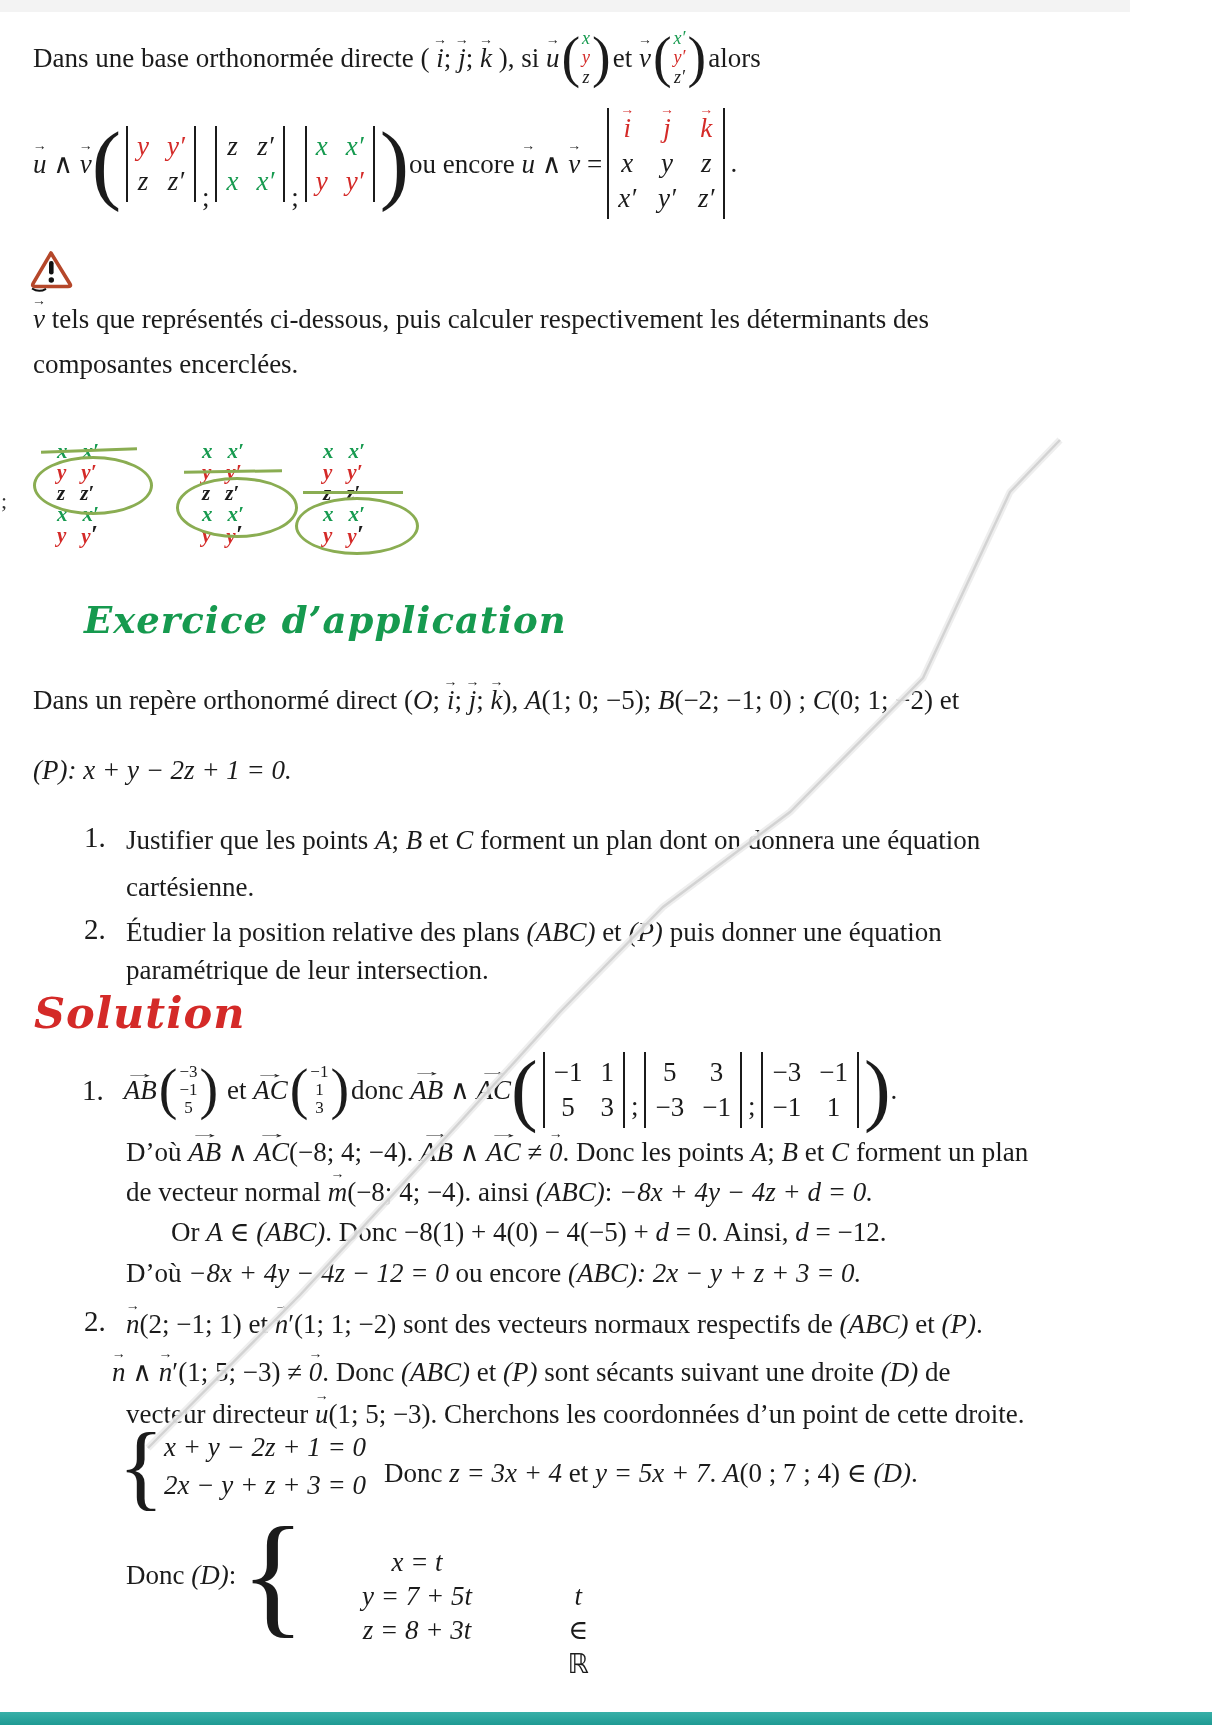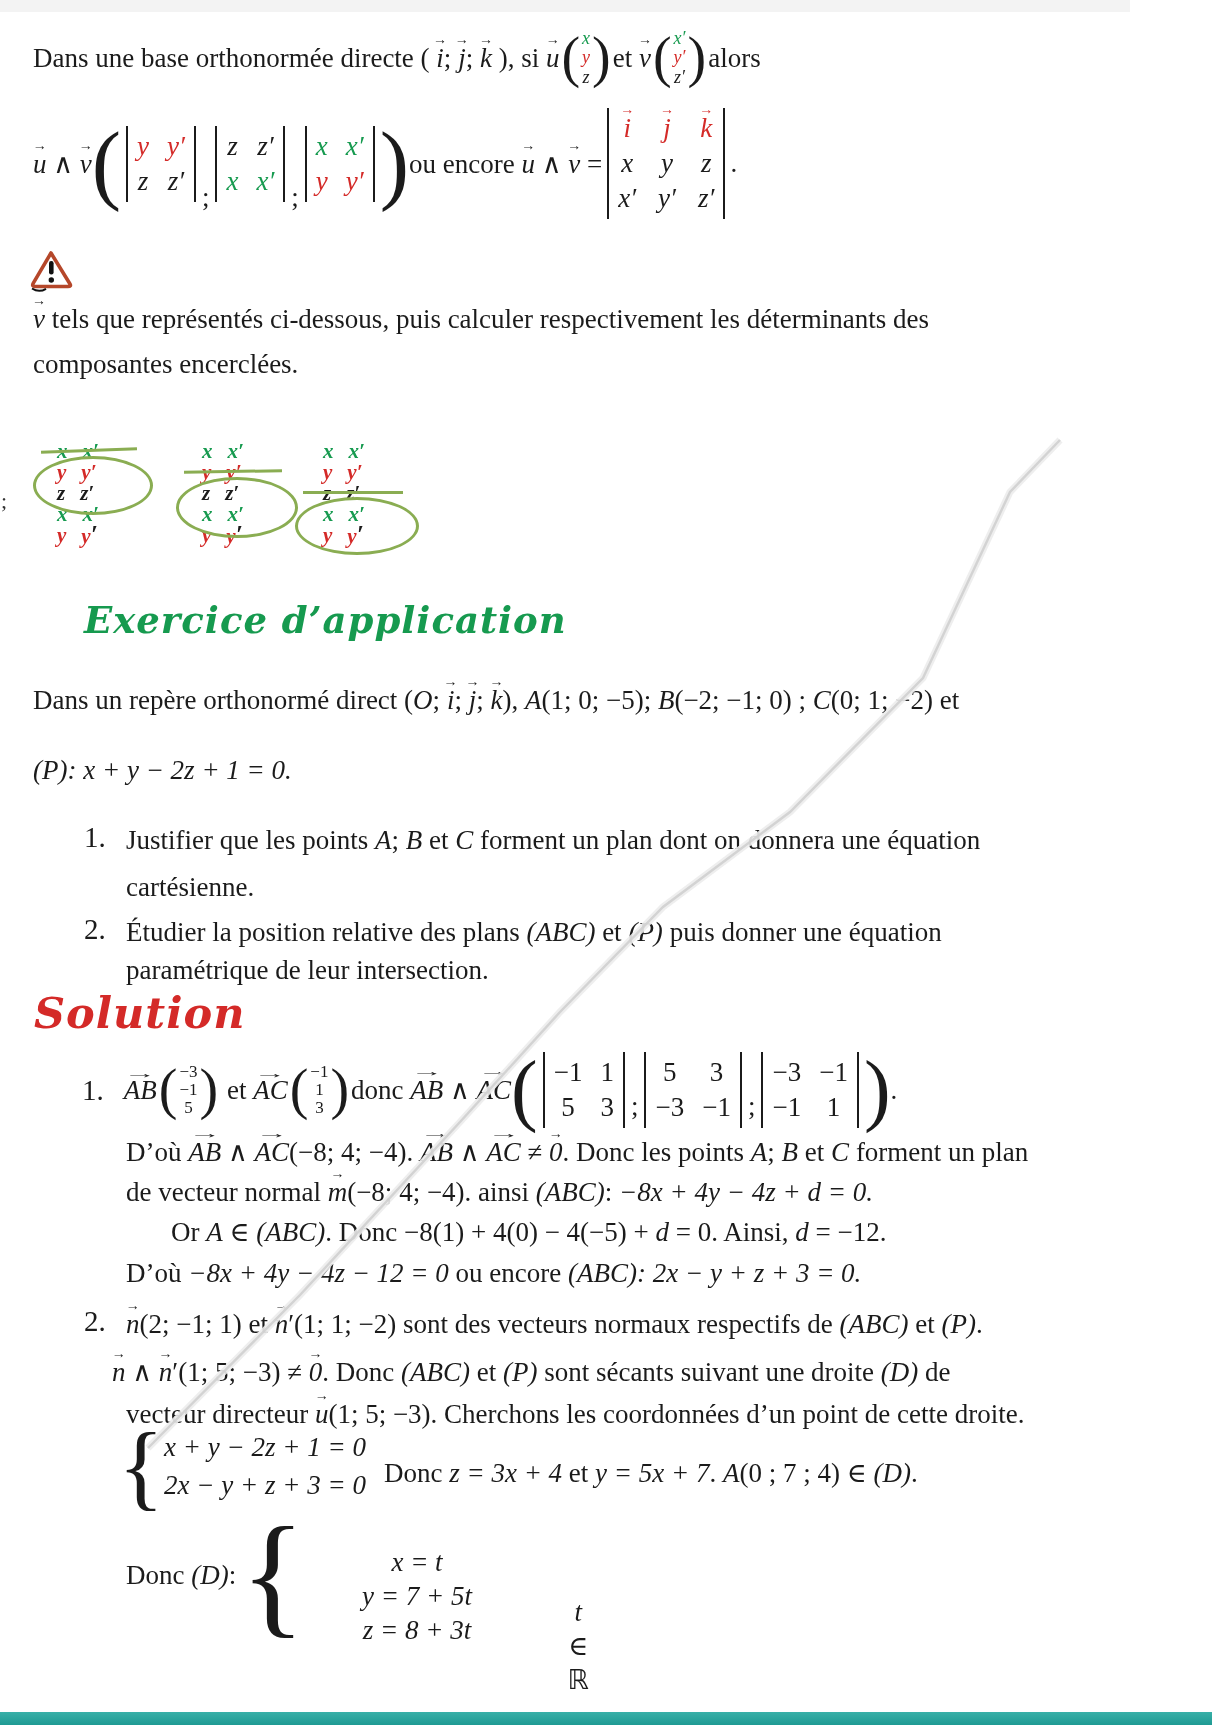--- a/index.html
+++ b/index.html
@@ -52,21 +52,21 @@
   .scripthead{font-style:italic;font-weight:700;letter-spacing:1px;
               font-family:"DejaVu Serif","Liberation Serif",serif;}
   .green-h{color:var(--green);font-size:37px;margin-left:48px;}
   .red-h{color:var(--red);font-size:43px;}
   .num{font-size:29px;}
   
   .brace{font-style:normal;font-weight:400;line-height:0.8;}
   .syscol{display:flex;flex-direction:column;font-style:italic;line-height:38px;}
   .pcol{display:flex;flex-direction:column;font-style:italic;line-height:34px;margin-top:43px;}
   .pl{position:relative;width:215px;text-align:center;}
-  .tcond{position:absolute;left:258px;top:16px;font-style:italic;}
+  .tcond{position:absolute;left:258px;top:0;font-style:italic;}
   .topstrip{background:#f3f3f3;}
   .botbar{background:linear-gradient(#38b0a8,#1f9a93);}
   svg{display:block;}
 </style>
 </head>
 <body>
 
 <div class="page">
 
   <div class="abs topstrip" style="left:0;top:0;width:1130px;height:12px;"></div>

